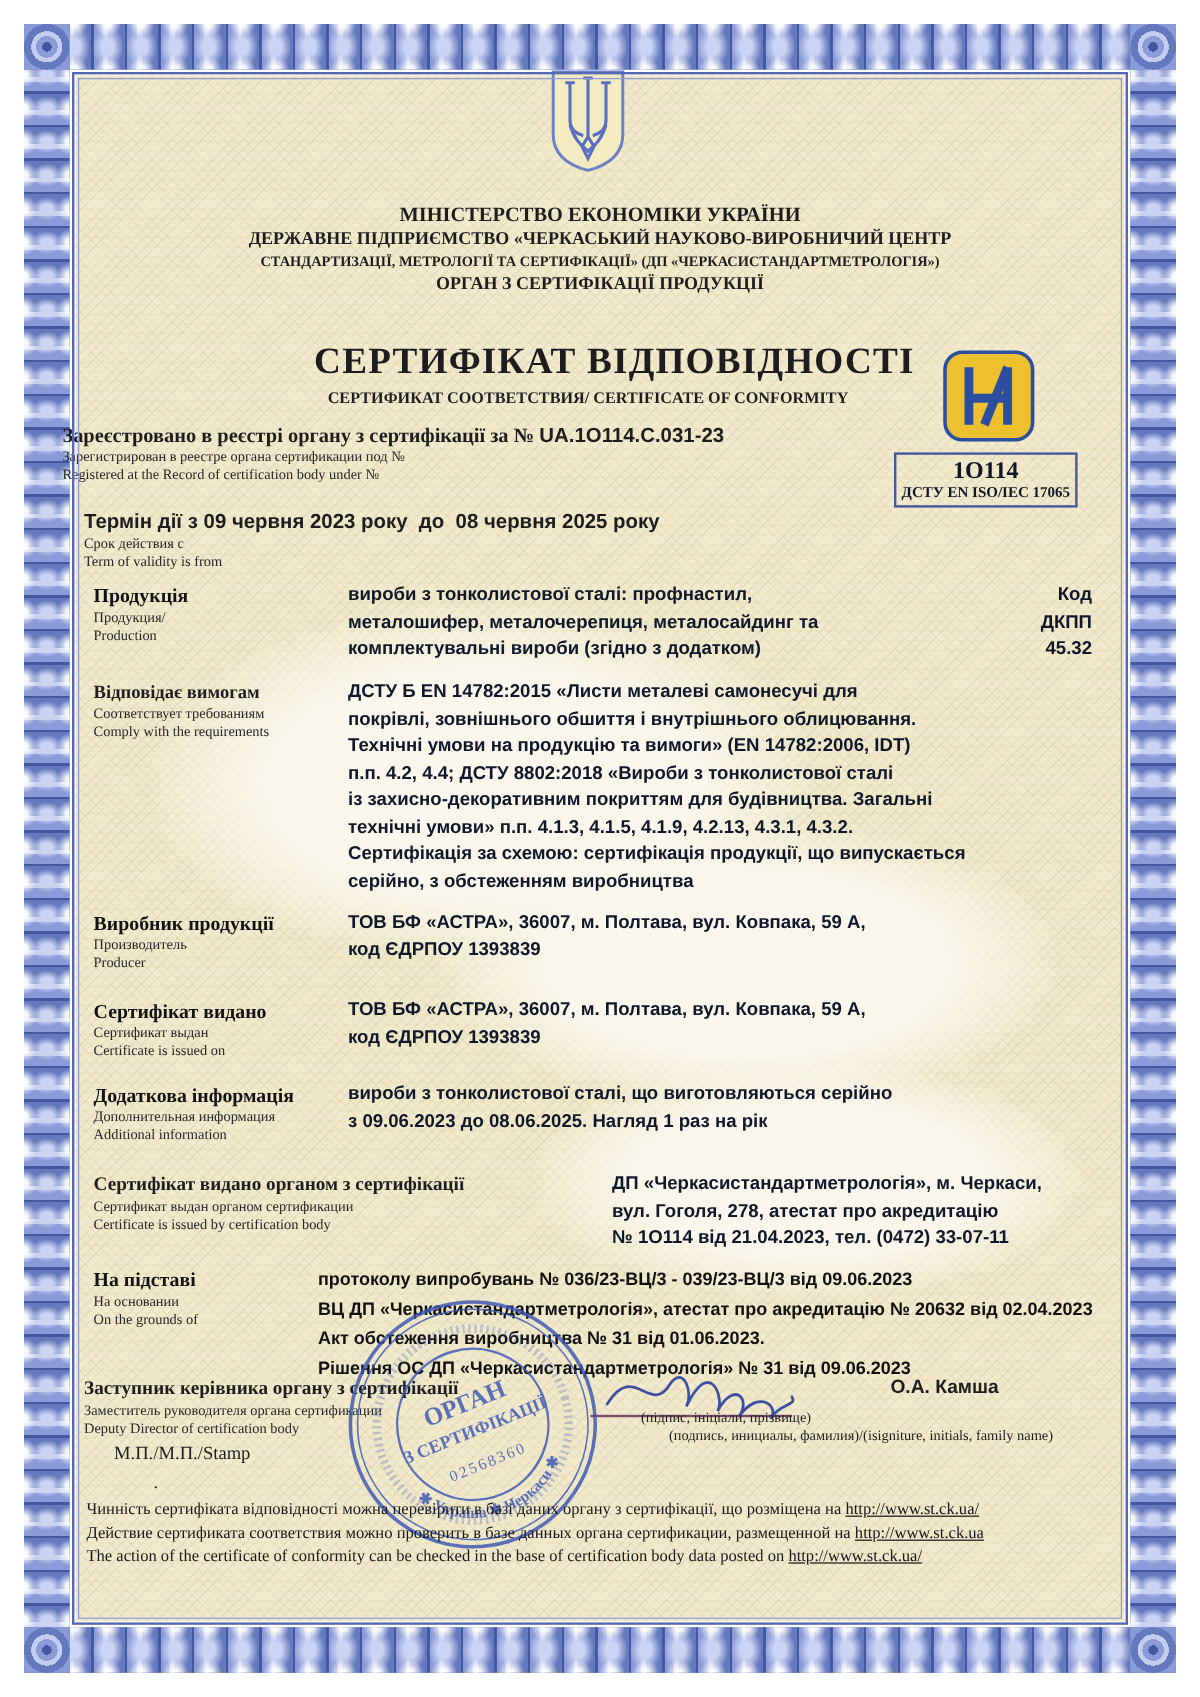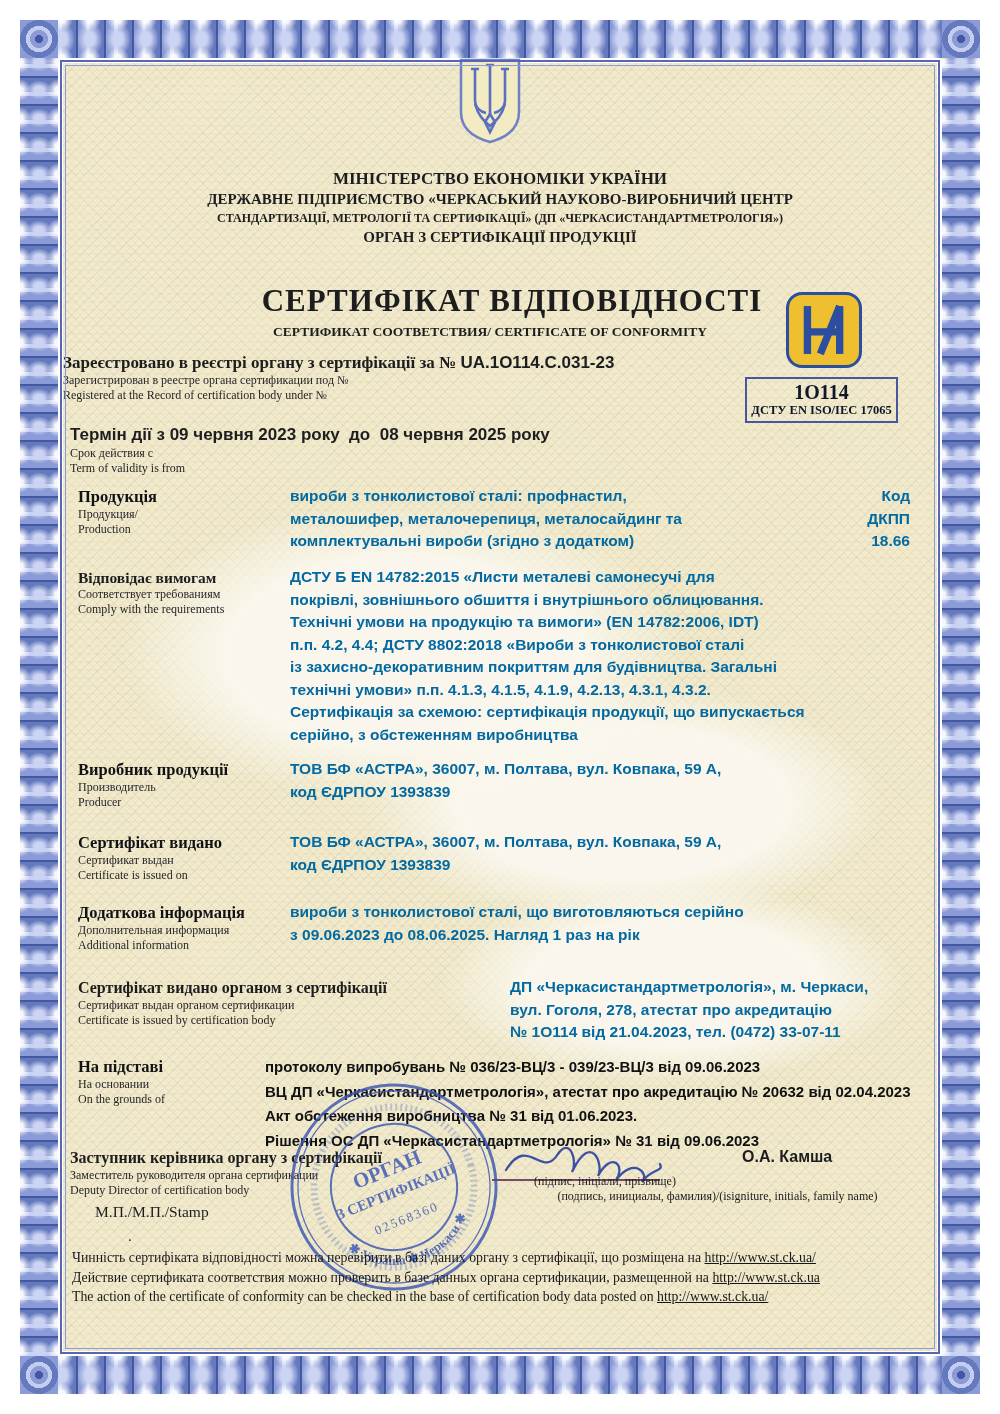--- a/index.html
+++ b/index.html
@@ -37,21 +37,21 @@
   .blob{position:absolute;border-radius:50%;filter:blur(2px);background:radial-gradient(ellipse at 50% 50%, rgba(250,247,238,.95) 0 45%, rgba(250,247,238,0) 72%);}
   
   .abs{position:absolute;}
   .ctr{text-align:center;}
   .serifB{font-family:"Liberation Serif",serif;font-weight:bold;}
   .sansB{font-family:"Liberation Sans",sans-serif;font-weight:bold;}
   .preline{white-space:pre-line;}
   .prewrap{white-space:pre-wrap;}
   .sub{font-size:12px;line-height:15px;color:#26262a;}
   .lblmain{font-size:16.5px;line-height:20px;color:#121216;}
-  .val{font-size:15.5px;line-height:22.5px;color:#0369a1;}
+  .val{font-size:15.5px;line-height:22.5px;color:#0f172a;}
   .blue{color:#0f172a;}
   a.doclink{color:#15151a;text-decoration:underline;}
   .footer-line{font-size:13.8px;line-height:19.5px;color:#18181c;}
 </style>
 </head>
 <body>
 
 <div class="page">
 
   <div class="band h top"></div>
@@ -104,21 +104,21 @@
         <path d="M55,12 V64"></path>
         <path d="M20,40 H55"></path>
       </g>
     </svg>
   </div>
   <div class="abs ctr" style="left:745px;top:377px;width:153px;height:46px;border:2px solid #45589c;box-sizing:border-box;padding-top:2px;">
     <div class="serifB blue" style="font-size:20px;line-height:22px;">1О114</div>
     <div class="serifB blue" style="font-size:12.5px;line-height:15px;">ДСТУ EN ISO/IEC 17065</div>
   </div>
 
-  <div class="abs" style="left:63px;top:352px;width:680px;">
+  <div class="abs" style="left:52px;top:352px;width:680px;">
     <div style="font-size:17px;line-height:21px;">
       <span class="serifB">Зареєстровано в реєстрі органу з сертифікації за № </span><span class="sansB">UA.1О114.С.031-23</span>
     </div>
     <div class="sub">Зарегистрирован в реестре органа сертификации под №</div>
     <div class="sub">Registered at the Record of certification body under №</div>
   </div>
 
   <div class="abs" style="left:70px;top:424px;width:700px;">
     <div class="sansB prewrap" style="font-size:17px;line-height:22px;">Термін дії з 09 червня 2023 року  до  08 червня 2025 року</div>
     <div class="sub">Срок действия с</div>
@@ -129,21 +129,21 @@
     <div class="serifB lblmain">Продукція</div>
     <div class="sub">Продукция/</div>
     <div class="sub">Production</div>
   </div>
   <div class="abs sansB val preline" style="left:290px;top:485px;width:540px;">вироби з тонколистової сталі: профнастил,
 металошифер, металочерепиця, металосайдинг та
 комплектувальні вироби (згідно з додатком)</div>
   <div class="abs ctr sansB val" style="left:826px;top:485px;width:84px;text-align:right;">
     <div>Код</div>
     <div>ДКПП</div>
-    <div>18.66</div>
+    <div>45.32</div>
   </div>
 
   <div class="abs" style="left:78px;top:568px;width:210px;">
     <div class="serifB" style="font-size:15.5px;line-height:19px;">Відповідає вимогам</div>
     <div class="sub">Соответствует требованиям</div>
     <div class="sub">Comply with the requirements</div>
   </div>
   <div class="abs sansB val preline" style="left:290px;top:566px;width:590px;">ДСТУ Б EN 14782:2015 «Листи металеві самонесучі для
 покрівлі, зовнішнього обшиття і внутрішнього облицювання.
 Технічні умови на продукцію та вимоги» (EN 14782:2006, IDT)

